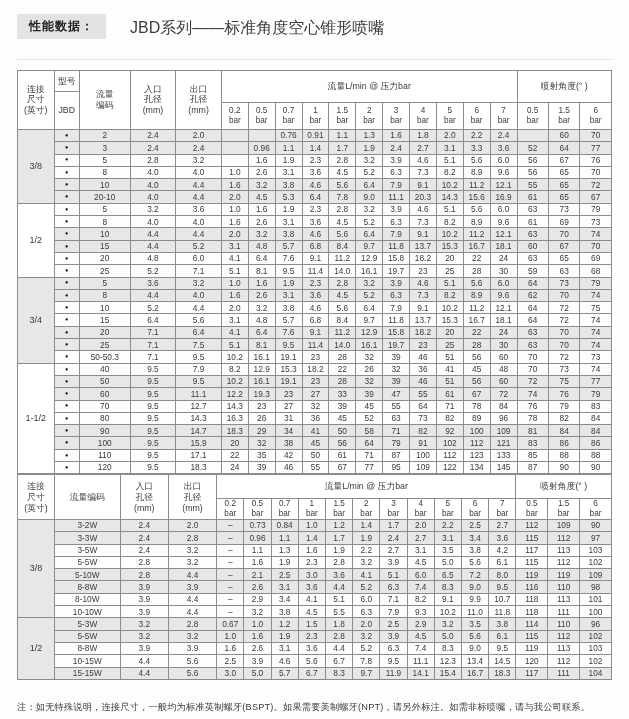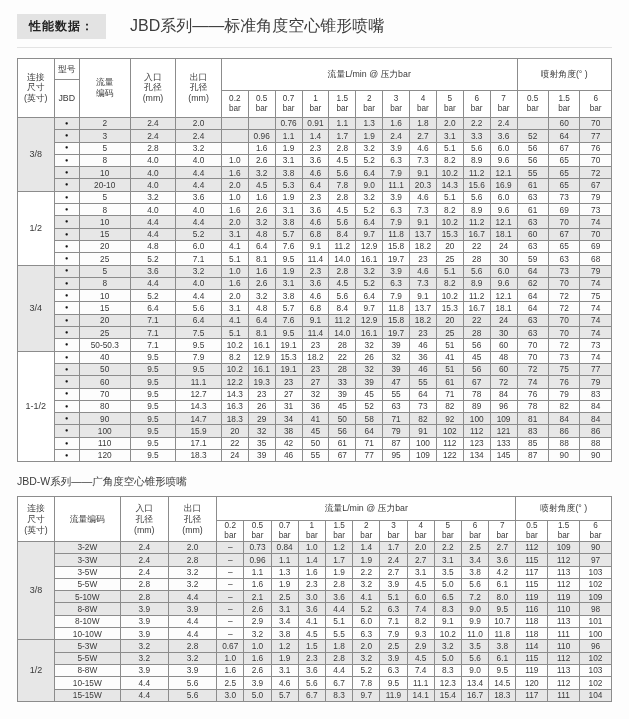--- a/index.html
+++ b/index.html
@@ -1,19 +1,19 @@
 <!DOCTYPE html>
 <html><head>
 <meta charset="utf-8">
 <style>
   *{box-sizing:border-box;margin:0;padding:0}
   html,body{width:629px;background:#fdfdfd}
   body{height:719px;font-family:"Liberation Sans","DejaVu Sans",sans-serif;color:#3a3a3a;overflow:hidden}
   .page{padding:10px 17px 0 17px}
-  .topbar{display:flex;align-items:center;margin:4px 0 10px 0;padding-bottom:8px;border-bottom:1px solid #e3e3e3}
+  .topbar{display:flex;align-items:flex-end;margin:4px 0 10px 0;padding-bottom:20px;border-bottom:1px solid #e3e3e3}
   .badge{background:#e3e3e3;color:#222;font-weight:bold;font-size:12px;padding:4px 12px;letter-spacing:1px}
   .stitle{margin-left:24px;font-size:16px;color:#3c3c3c}
   table{border-collapse:collapse;table-layout:fixed;width:100%}
   th,td{border:1px solid #8c8c8c;text-align:center;vertical-align:middle;font-weight:normal;padding:0;overflow:hidden}
   thead th{font-size:8.8px;color:#3a3a3a;line-height:1.25;background:#fff}
   thead tr.hrow1{height:24px}
   thead tr.bar-row{height:18px}
   .bar-row th div{line-height:1.2;font-size:8.2px}
   tbody td{font-size:8.3px;height:12.3px;color:#3a3a3a;line-height:1}
   tr.shade td{background:#e7e7e7}
@@ -686,21 +686,20 @@
           <td>122</td>
           <td>134</td>
           <td>145</td>
           <td>87</td>
           <td>90</td>
           <td>90</td>
         </tr>
       </tbody>
   </table>
 
-  <div class="sec2-title">JBD-W系列——广角度空心锥形喷嘴</div>
 
   <table>
     <colgroup>
       <col style="width:36px">
         <col style="width:64px">
         <col style="width:47px">
         <col style="width:47px">
       <col span="11" style="width:26.5px">
       <col span="3" style="width:31px">
     </colgroup>

